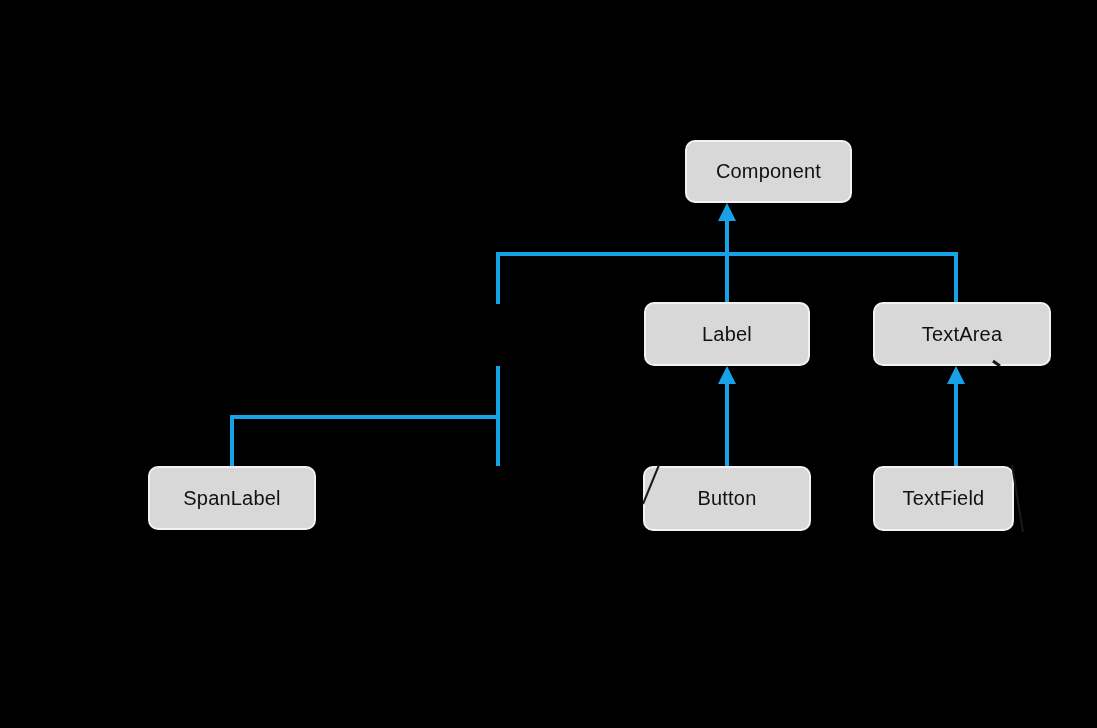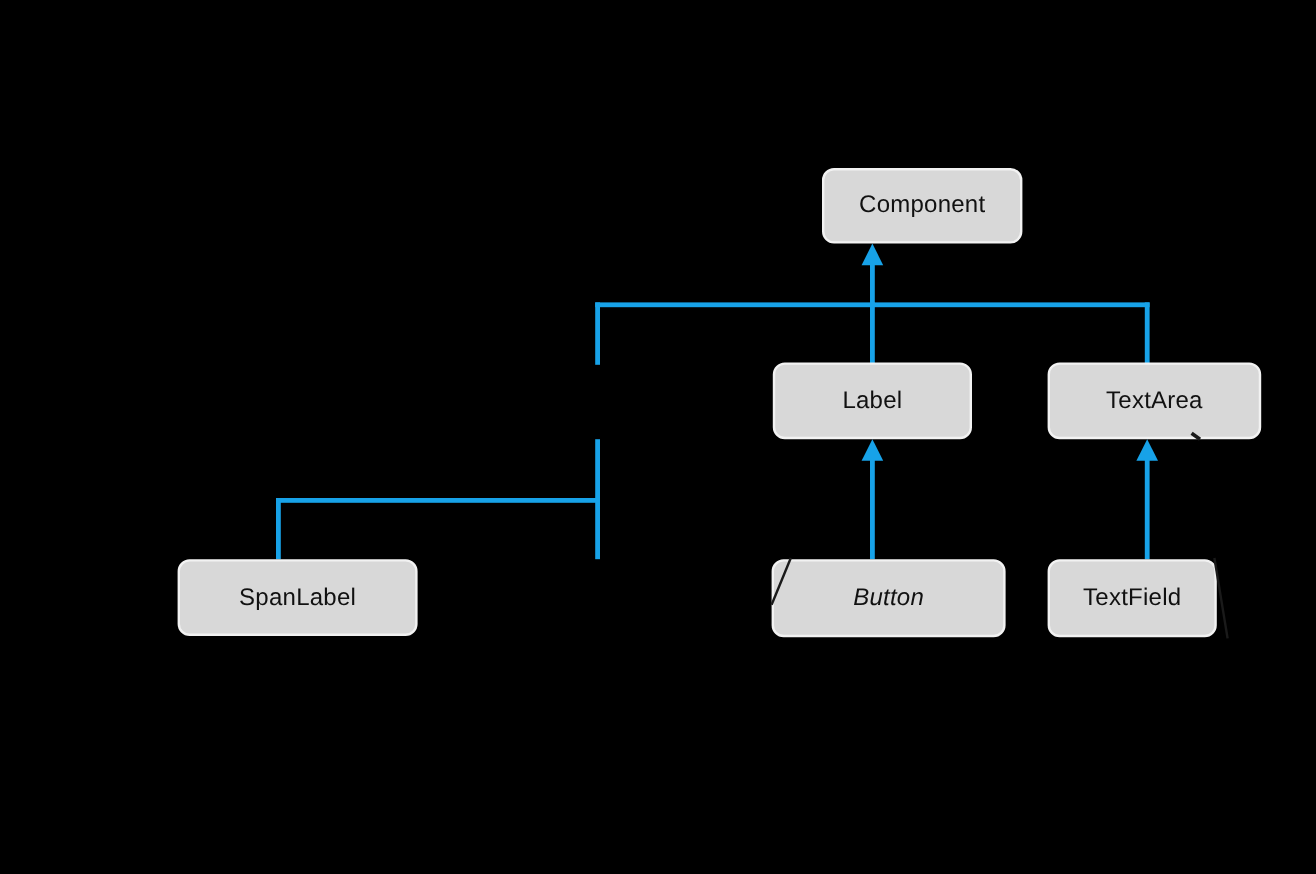--- a/index.html
+++ b/index.html
@@ -30,23 +30,23 @@
     position:absolute;width:0;height:0;
     border-left:9px solid transparent;
     border-right:9px solid transparent;
     border-bottom:18px solid var(--connector);
   }
   
   #n-component{left:643px;top:140px;width:167px;height:63px;margin-left:42px;}
   #n-container{left:415px;top:302px;width:166px;height:64px;}
   #n-label    {left:644px;top:302px;width:166px;height:64px;}
   #n-textarea {left:873px;top:302px;width:178px;height:64px;}
-  #n-spanlabel{left:148px;top:466px;width:200px;height:64px;}
+  #n-spanlabel{left:148px;top:466px;width:168px;height:64px;}
   #n-form     {left:415px;top:466px;width:166px;height:64px;}
-  #n-button   {left:643px;top:466px;width:195px;height:65px;font-style:italic;}
+  #n-button   {left:643px;top:466px;width:168px;height:65px;}
   #n-textfield{left:873px;top:466px;width:141px;height:65px;}
   
   #e-h1            {left:496px;top:252px;width:462px;height:4px;}
   #e-v-container-t {left:496px;top:252px;width:4px;height:52px;}
   #e-v-label-t     {left:725px;top:252px;width:4px;height:52px;}
   #e-v-textarea-t  {left:954px;top:252px;width:4px;height:52px;}
   #e-v-component   {left:725px;top:219px;width:4px;height:37px;}
   #a-component     {left:718px;top:203px;}
   #e-v-container-b {left:496px;top:366px;width:4px;height:100px;}
   #e-h2            {left:230px;top:415px;width:270px;height:4px;}

